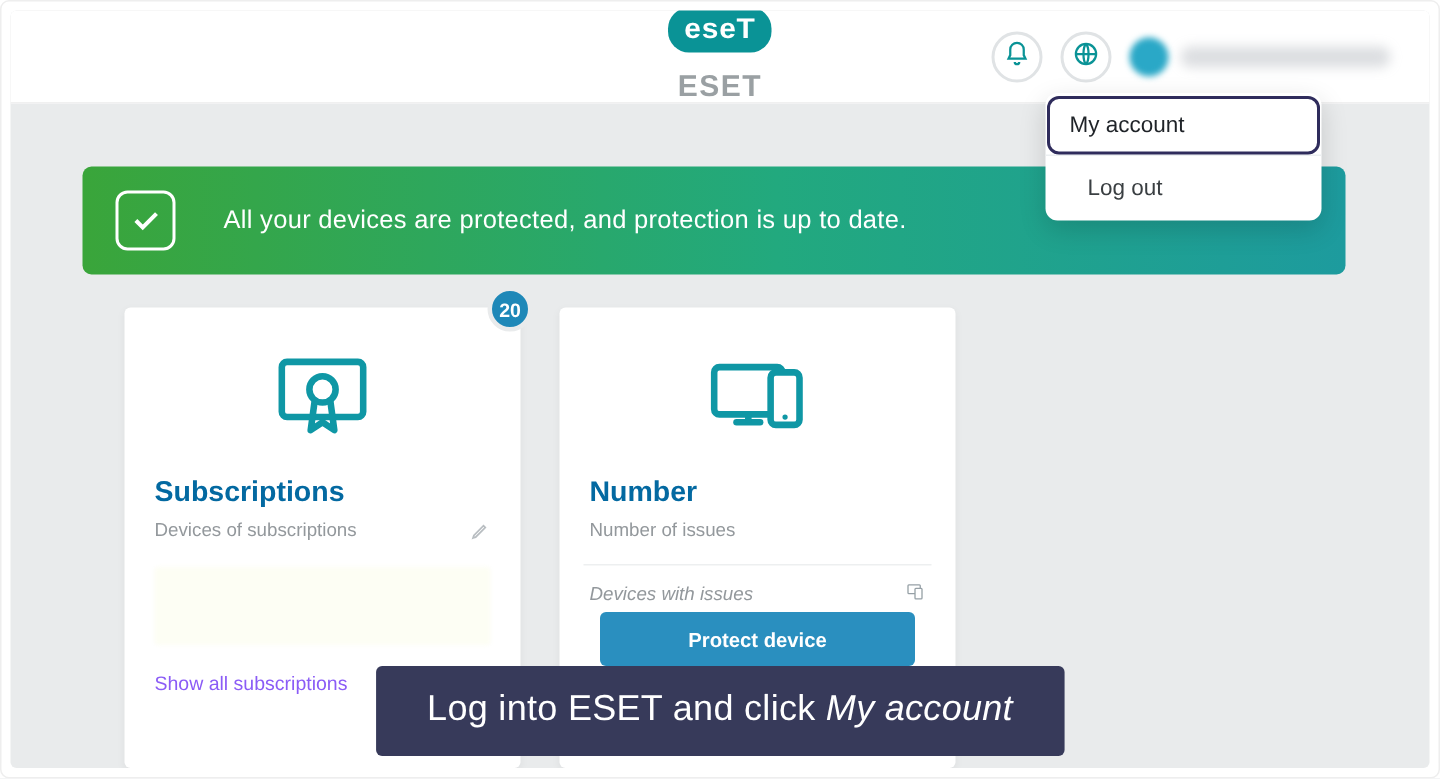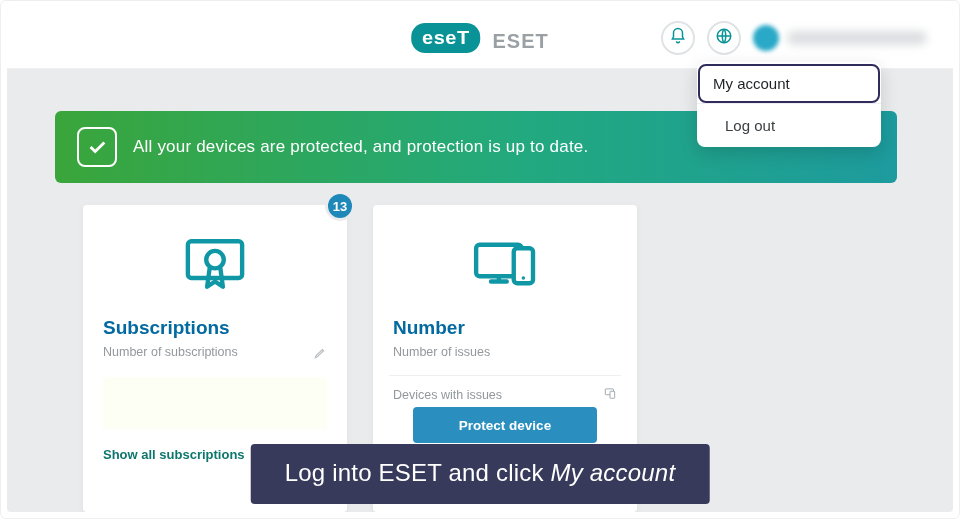--- a/index.html
+++ b/index.html
@@ -16,21 +16,21 @@
   }
 
   
   .topbar {
     position: absolute; top: 0; left: 0; right: 0; height: 62px;
     background: #fff; display: flex; align-items: center;
     border-bottom: 1px solid #f0f0f0;
   }
   .logo-wrap {
     position: absolute; left: 50%; transform: translateX(-50%);
-    display: flex; align-items: flex-end; gap: 12px;
+    display: flex; align-items: center; gap: 12px; flex-direction: column;
   }
   .logo-badge {
     background: #0a9396; color: #fff; font-weight: 800;
     letter-spacing: 0.5px; font-size: 19px; padding: 4px 12px;
     border-radius: 14px; font-family: Arial, sans-serif;
   }
   .logo-badge .inner { display: inline-block; transform: scaleX(1.05); }
   .logo-home { color: #9aa0a3; font-size: 20px; font-weight: 600; letter-spacing: 1px; }
 
   .top-right {
@@ -69,21 +69,21 @@
     outline: 2px solid #2f2c5c; border-radius: 6px; margin: 2px 3px;
     padding: 9px 13px; font-weight: 500; color: #1f2328;
   }
   .dropdown-sep { height: 1px; background: #eceff1; margin: 2px 0; }
 
   
   .banner {
     position: absolute; left: 48px; right: 56px; top: 104px; height: 72px;
     border-radius: 6px;
     background: linear-gradient(90deg, #3aa53a 0%, #22a97e 55%, #1d9b9e 100%);
-    display: flex; align-items: center; gap: 16px; padding: 0 22px;
+    display: flex; align-items: center; gap: 32px; padding: 0 22px;
     color: #fff;
   }
   .check-box {
     width: 40px; height: 40px; border: 2.5px solid #fff; border-radius: 8px;
     display: flex; align-items: center; justify-content: center;
   }
   .check-box svg { width: 22px; height: 22px; stroke: #fff; fill: none; stroke-width: 3; }
   .banner-text { font-size: 17px; font-weight: 400; letter-spacing: .2px; }
 
   
@@ -105,32 +105,32 @@
   .card-icon { align-self: center; margin: 10px 0 14px; }
   .card-icon svg { width: 70px; height: 70px; }
   .card-title { font-size: 19px; font-weight: 700; color: #0369a1; margin-bottom: 6px; }
   .card-sub { font-size: 12.5px; color: #93989c; margin-bottom: 4px; }
   .card-row { display: flex; justify-content: space-between; align-items: center; }
   .small-edge { color: #b8bdc1; font-size: 13px; }
   .card-sep { height: 1px; background: #edeff0; margin: 12px -4px 10px; }
 
   .blank-block { height: 52px; background: #fdfef4; border-radius: 2px; margin: 14px 0 18px; filter: blur(1.5px); }
 
-  .card-link { font-size: 13px; color: #0f766e; font-weight: 700; cursor: pointer; }
+  .card-link { font-size: 13px; color: #8b5cf6; font-weight: 400; cursor: pointer; }
 
   .protect-btn {
-    align-self: center; width: 184px; height: 36px; border-radius: 4px;
+    align-self: center; width: 210px; height: 36px; border-radius: 4px;
     background: #2a8fbf; color: #fff; font-size: 13.5px; font-weight: 600;
     border: none; display: flex; align-items: center; justify-content: center;
     cursor: pointer; margin-top: 4px;
   }
 
   .dev-issues-row {
     display: flex; justify-content: space-between; align-items: center;
-    font-size: 12.5px; color: #93989c;
+    font-size: 12.5px; color: #93989c; font-style: italic;
   }
   .tiny-ic { width: 14px; height: 14px; }
 
   
   .caption {
     position: absolute; left: 50%; transform: translateX(-50%);
     bottom: 8px; background: #373a5a; color: #fff; font-size: 24px;
     padding: 15px 34px 17px; border-radius: 4px; white-space: nowrap;
     z-index: 50; letter-spacing:.2px;
   }
@@ -182,32 +182,32 @@
         <svg viewBox="0 0 24 24">
             <path d="M5 12l5 5L20 7"></path>
           </svg>
       </div>
       <div class="banner-text">All your devices are protected, and protection is up to date.</div>
     </div>
 
     <div class="cards">
 
       <div class="card">
-        <div class="card-badge">13</div>
+        <div class="card-badge">20</div>
         <div class="card-icon">
           <svg viewBox="0 0 80 80">
             <path d="M13 14 h54 a4 4 0 0 1 4 4 v34 a4 4 0 0 1 -4 4 h-54 a4 4 0 0 1 -4 -4 v-34 a4 4 0 0 1 4 -4 z" fill="none" stroke="#0f97a5" stroke-width="5"></path>
             <circle cx="40" cy="35" r="10" fill="none" stroke="#0f97a5" stroke-width="5"></circle>
             <circle cx="40" cy="35" r="11" fill="none" stroke="#0f97a5" stroke-width="1" stroke-dasharray="2 3"></circle>
             <path d="M34 44 l-3 22 9-6 9 6 -3-22" fill="none" stroke="#0f97a5" stroke-width="5" stroke-linejoin="round"></path>
           </svg>
         </div>
         <div class="card-title">Subscriptions</div>
         <div class="card-row">
-          <span class="card-sub">Number of subscriptions</span>
+          <span class="card-sub">Devices of subscriptions</span>
           <span class="small-edge">
             <svg class="tiny-ic" viewBox="0 0 24 24">
                 <path d="M4 20l3-1 11-11-2-2L5 17z" fill="none" stroke="#b8bdc1" stroke-width="2"></path>
               </svg>
           </span>
         </div>
         <div class="blank-block"></div>
         <div class="card-link">Show all subscriptions</div>
       </div>
 

